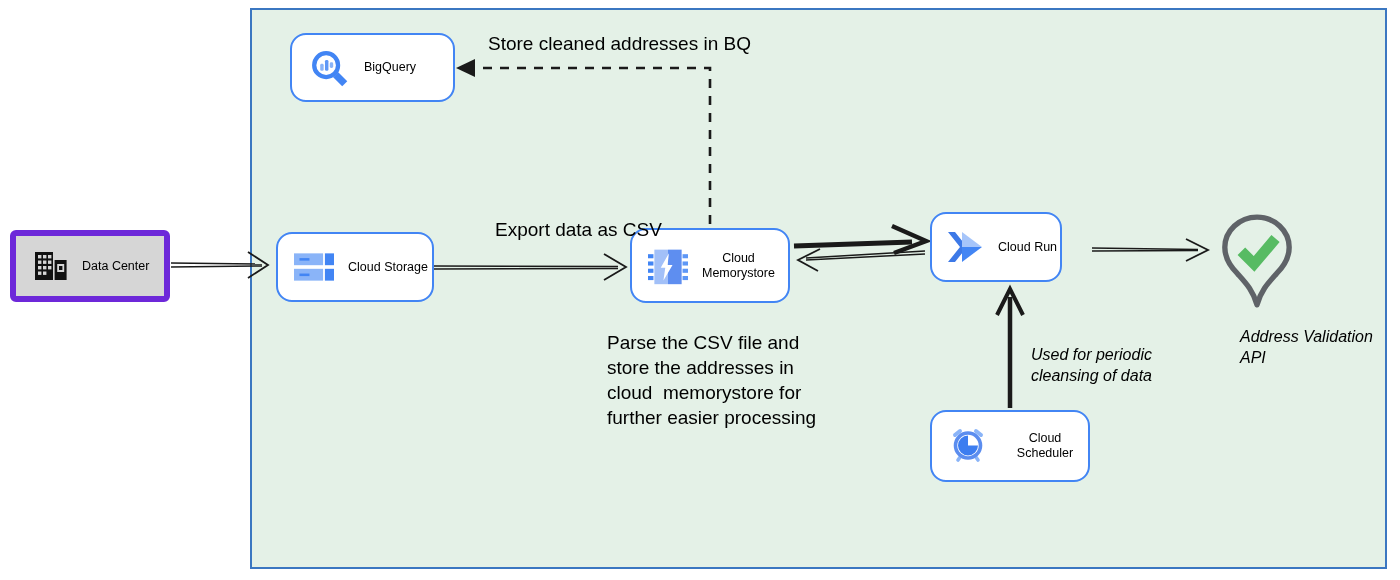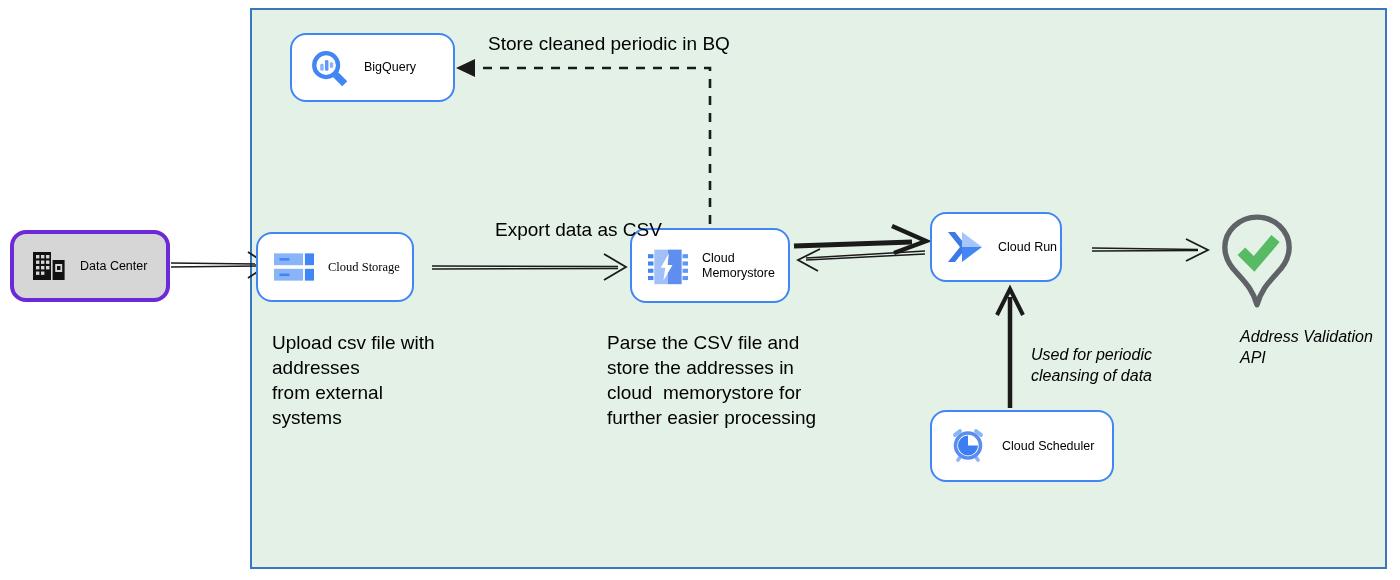--- a/index.html
+++ b/index.html
@@ -8,32 +8,32 @@
     font-family:"Liberation Sans", sans-serif;color:#000;background:#ffffff;
   }
   .boundary{
     position:absolute;left:250px;top:8px;width:1137px;height:561px;
     background:#e4f1e7;border:2.5px solid #3b77c1;box-sizing:border-box;
   }
   .arrows{position:absolute;left:0;top:0;width:1400px;height:580px;pointer-events:none;}
   .node{
     position:absolute;display:flex;align-items:center;box-sizing:border-box;
     background:#ffffff;border:2px solid #4285f4;border-radius:16px;
-    padding-left:16px;gap:14px;
+    padding-left:16px;gap:14px;text-align:center;
   }
   .node-label{font-size:12.5px;line-height:15px;color:#000;white-space:pre-line;}
   .node-datacenter{
     left:10px;top:230px;width:160px;height:72px;
-    background:#d6d6d6;border:4px solid #6d28d9;border-radius:16px;
+    background:#d6d6d6;border:6px solid #6d28d9;border-radius:6px;
   }
   .node-bigquery{left:290px;top:33px;width:165px;height:69px;}
-  .node-storage{left:256px;top:232px;width:158px;height:70px;font-family:Liberation Serif, serif;}
+  .node-storage{left:276px;top:232px;width:158px;height:70px;}
   .node-memorystore{left:630px;top:228px;width:160px;height:75px;}
   .node-run{left:930px;top:212px;width:132px;height:70px;}
-  .node-scheduler{left:930px;top:410px;width:184px;height:72px;}
+  .node-scheduler{left:930px;top:410px;width:160px;height:72px;}
   .icon{display:inline-flex;flex:0 0 auto;}
   .pin{position:absolute;left:1218px;top:204px;width:78px;height:114px;}
   .label{position:absolute;white-space:pre-wrap;}
   .label-big{font-size:19px;line-height:25px;}
   .label-small{font-size:16px;line-height:21px;font-style:italic;}
   .lbl-store-bq{left:488px;top:31px;}
   .lbl-export-csv{left:455px;top:217px;margin-left:40px;}
   .note-upload{left:272px;top:330px;}
   .note-parse{left:607px;top:330px;}
   .note-periodic{left:1031px;top:344px;}
@@ -188,26 +188,22 @@
       </svg>
     </span>
     <span class="node-label">Cloud Scheduler</span>
   </div>
 
   <svg class="pin" viewBox="0 0 80 100">
     <path d="M40 95 C 36 80 28 72 20 63 C 12 55 7 47 7 36 C 7 19 22 5 40 5 C 58 5 73 19 73 36 C 73 47 68 55 60 63 C 52 72 44 80 40 95 Z" fill="none" stroke="#5f6368" stroke-width="5.5" stroke-linejoin="round"></path>
     <polyline points="24,40 37,53 59,27" fill="none" stroke="#57bb63" stroke-width="11"></polyline>
   </svg>
 
-  <div class="label label-big lbl-store-bq">Store cleaned periodic in BQ</div>
+  <div class="label label-big lbl-store-bq">Store cleaned addresses in BQ</div>
   <div class="label label-big lbl-export-csv">Export data as CSV</div>
-  <div class="label label-big note-upload">Upload csv file with
-addresses
-from external
-systems</div>
   <div class="label label-big note-parse">Parse the CSV file and
 store the addresses in
 cloud  memorystore for
 further easier processing</div>
   <div class="label label-small note-periodic">Used for periodic
 cleansing of data</div>
   <div class="label label-small lbl-address-api">Address Validation
 API</div>
 
 </div>

